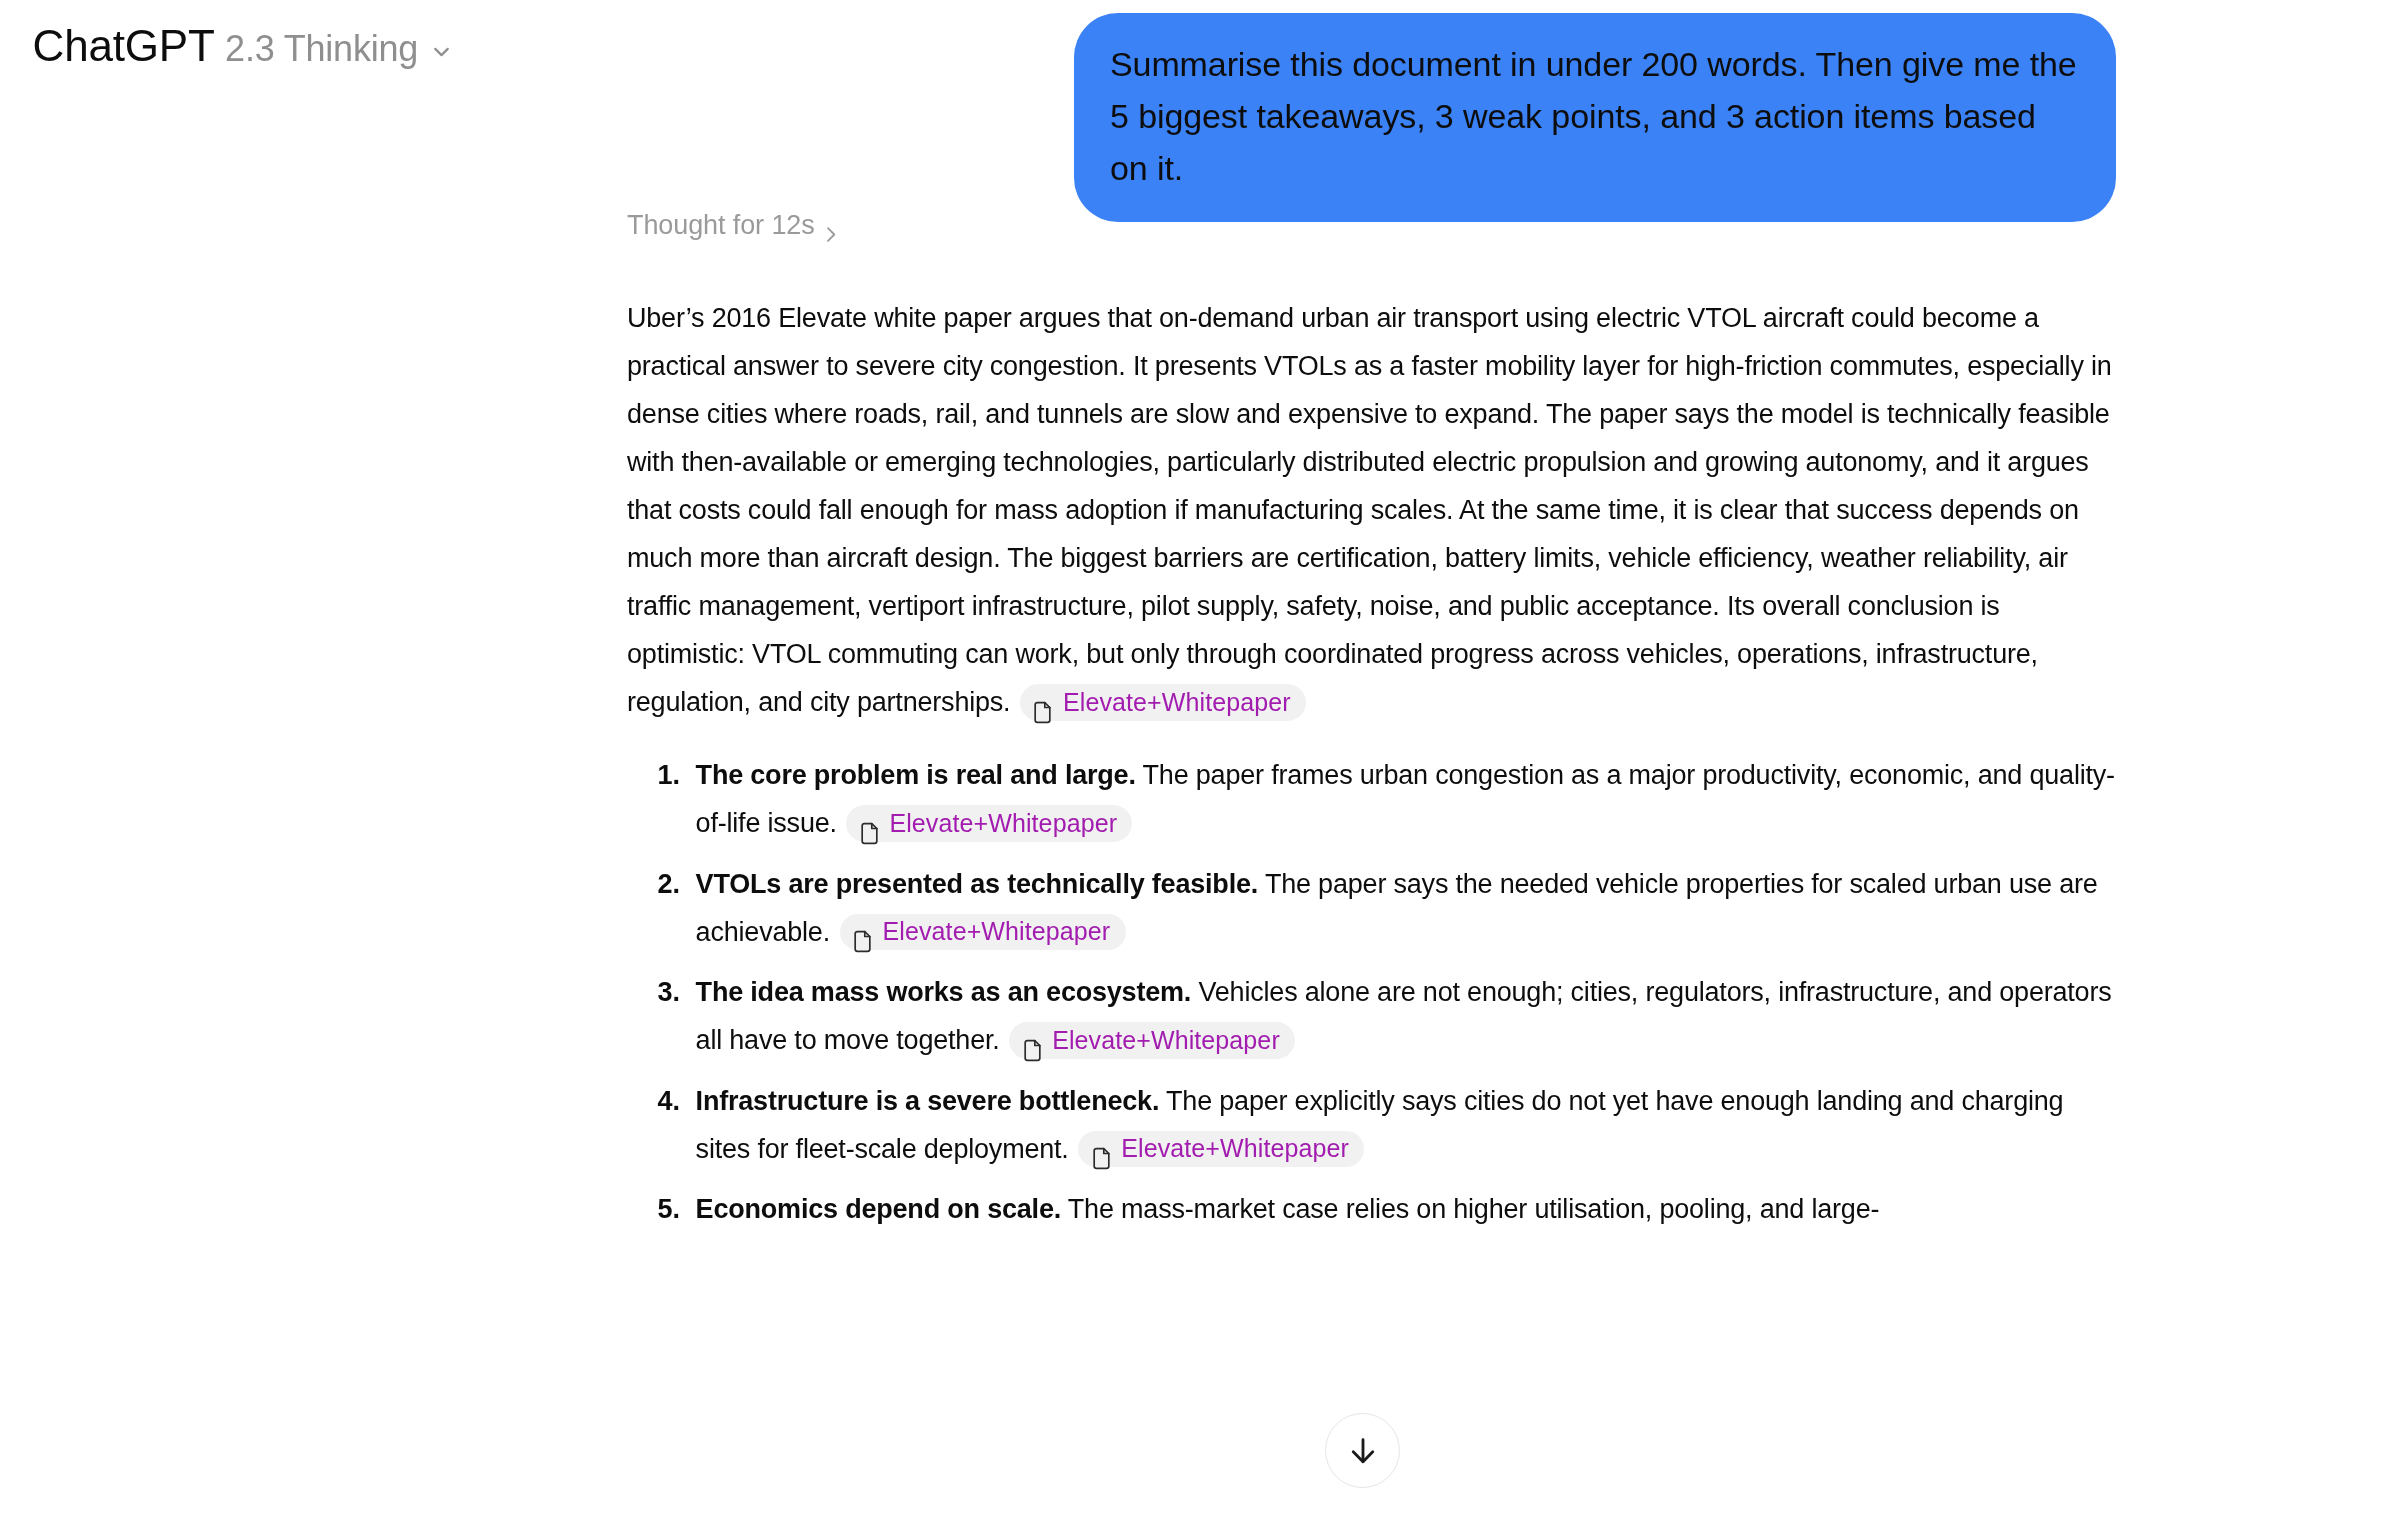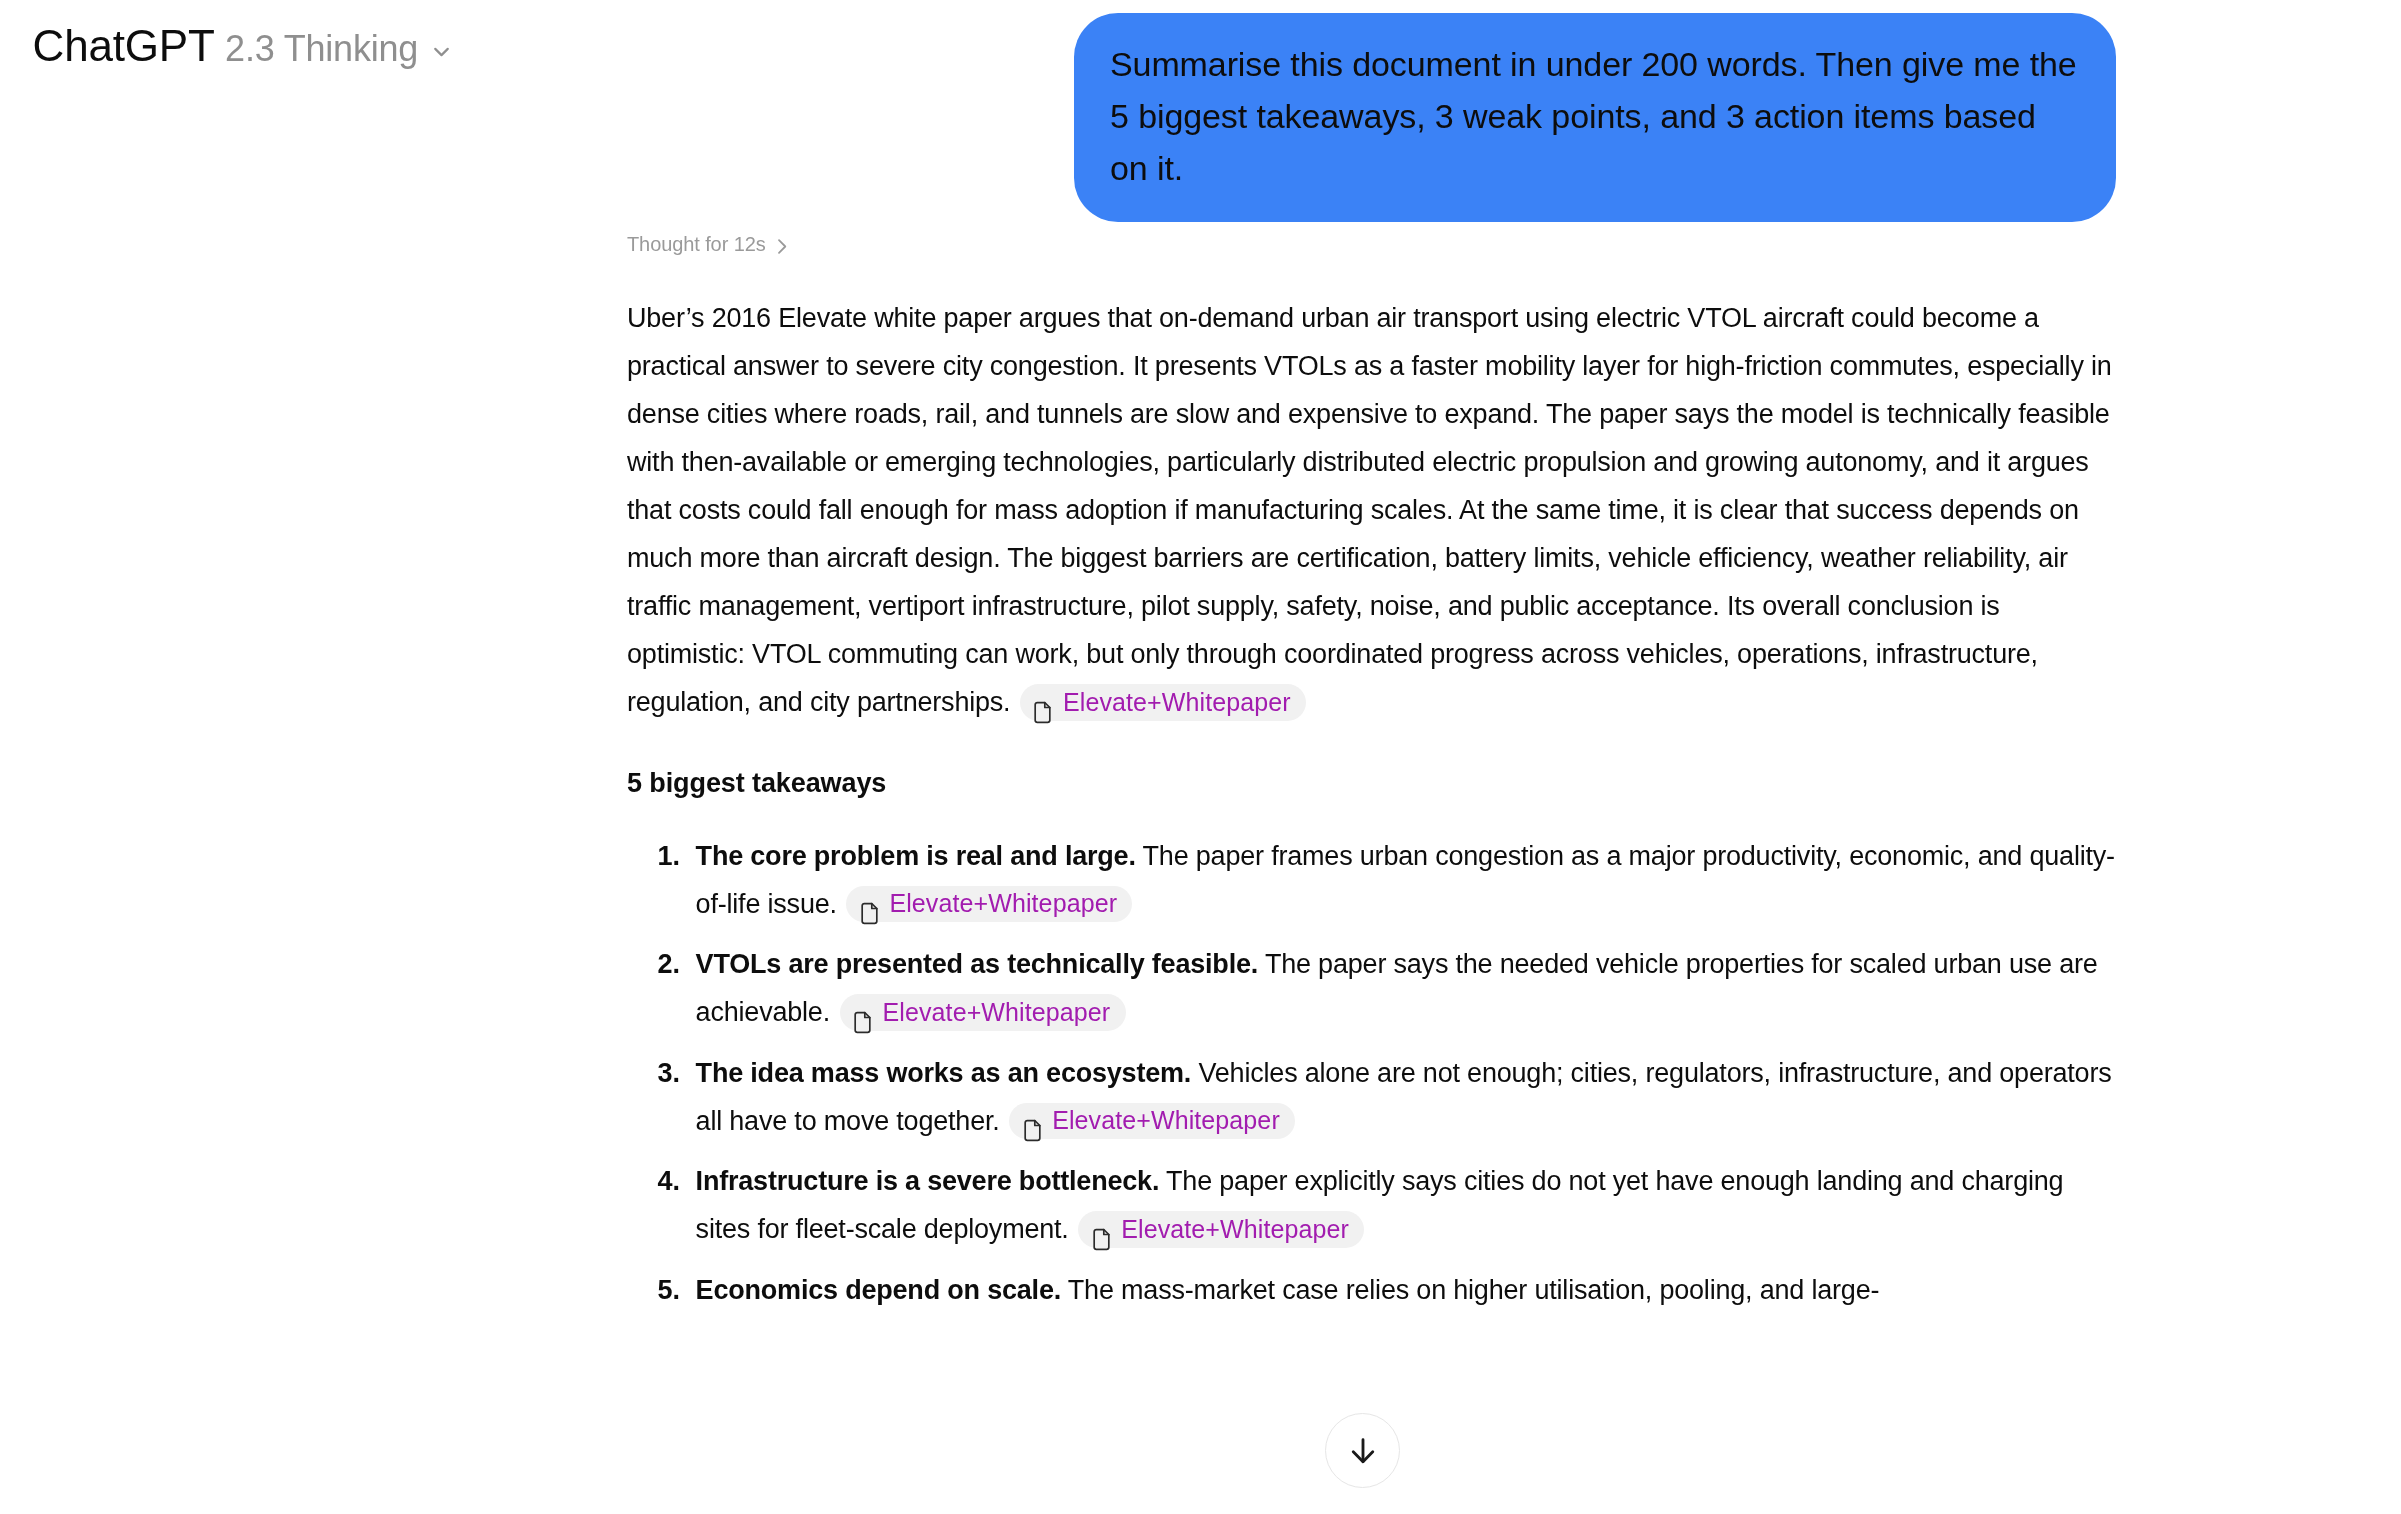--- a/index.html
+++ b/index.html
@@ -68,25 +68,25 @@
     border-radius: 44px;
     padding: 26px 36px 28px 36px;
     max-width: 1042px;
     font-size: 34px;
     line-height: 1.52;
     color: #0d0d0d;
     letter-spacing: -0.1px;
   }
   .thought {
     position: absolute;
-    top: 233px; left: 627px;
+    top: 210px; left: 627px;
     display: flex;
     align-items: flex-end;
     gap: 8.6px;
-    font-size: 20px;
+    font-size: 27px;
     color: #9a9a9a;
     letter-spacing: -0.1px;
     cursor: pointer;
   }
   .chev-right { width: 16.3px; height: 21px; display: inline-block; flex: none; position: relative; top: 1px; }
 
   .msg-body {
     position: absolute;
     top: 294px;
     left: 627px;
@@ -196,21 +196,20 @@
 
 
   <p class="para"><span>Uber’s 2016 Elevate white paper argues that on-demand urban air transport using electric VTOL aircraft could become a practical answer to severe city congestion. It presents VTOLs as a faster mobility layer for high-friction commutes, especially in dense cities where roads, rail, and tunnels are slow and expensive to expand. The paper says the model is technically feasible with then-available or emerging technologies, particularly distributed electric propulsion and growing autonomy, and it argues that costs could fall enough for mass adoption if manufacturing scales. At the same time, it is clear that success depends on much more than aircraft design. The biggest barriers are certification, battery limits, vehicle efficiency, weather reliability, air traffic management, vertiport infrastructure, pilot supply, safety, noise, and public acceptance. Its overall conclusion is optimistic: VTOL commuting can work, but only through coordinated progress across vehicles, operations, infrastructure, regulation, and city partnerships.</span><span class="cite">
         <span class="doc-ico"><svg viewBox="0 0 20 22" width="21" height="23" fill="none" stroke="#2b2b2b" stroke-width="1.6" stroke-linejoin="round" stroke-linecap="round">
             <path d="M3 3.4 A2 2 0 0 1 5 1.6 h7.2 L17 6.2 V18.6 A2 2 0 0 1 15 20.4 H5 A2 2 0 0 1 3 18.6 Z"></path>
             <path d="M12.2 1.6 V6.2 H17"></path>
           </svg></span>
         <span class="cite-label">Elevate+Whitepaper</span>
       </span></p>
 
-  <h3 class="sec second">5 biggest takeaways</h3>
 
   <ol class="takeaways">
     <li><span class="lead">The core problem is real and large.</span> <span>The paper frames urban congestion as a major productivity, economic, and quality-of-life issue.</span><span class="cite">
           <span class="doc-ico"><svg viewBox="0 0 20 22" width="21" height="23" fill="none" stroke="#2b2b2b" stroke-width="1.6" stroke-linejoin="round" stroke-linecap="round">
               <path d="M3 3.4 A2 2 0 0 1 5 1.6 h7.2 L17 6.2 V18.6 A2 2 0 0 1 15 20.4 H5 A2 2 0 0 1 3 18.6 Z"></path>
               <path d="M12.2 1.6 V6.2 H17"></path>
             </svg></span>
           <span class="cite-label">Elevate+Whitepaper</span>
         </span></li>
 

